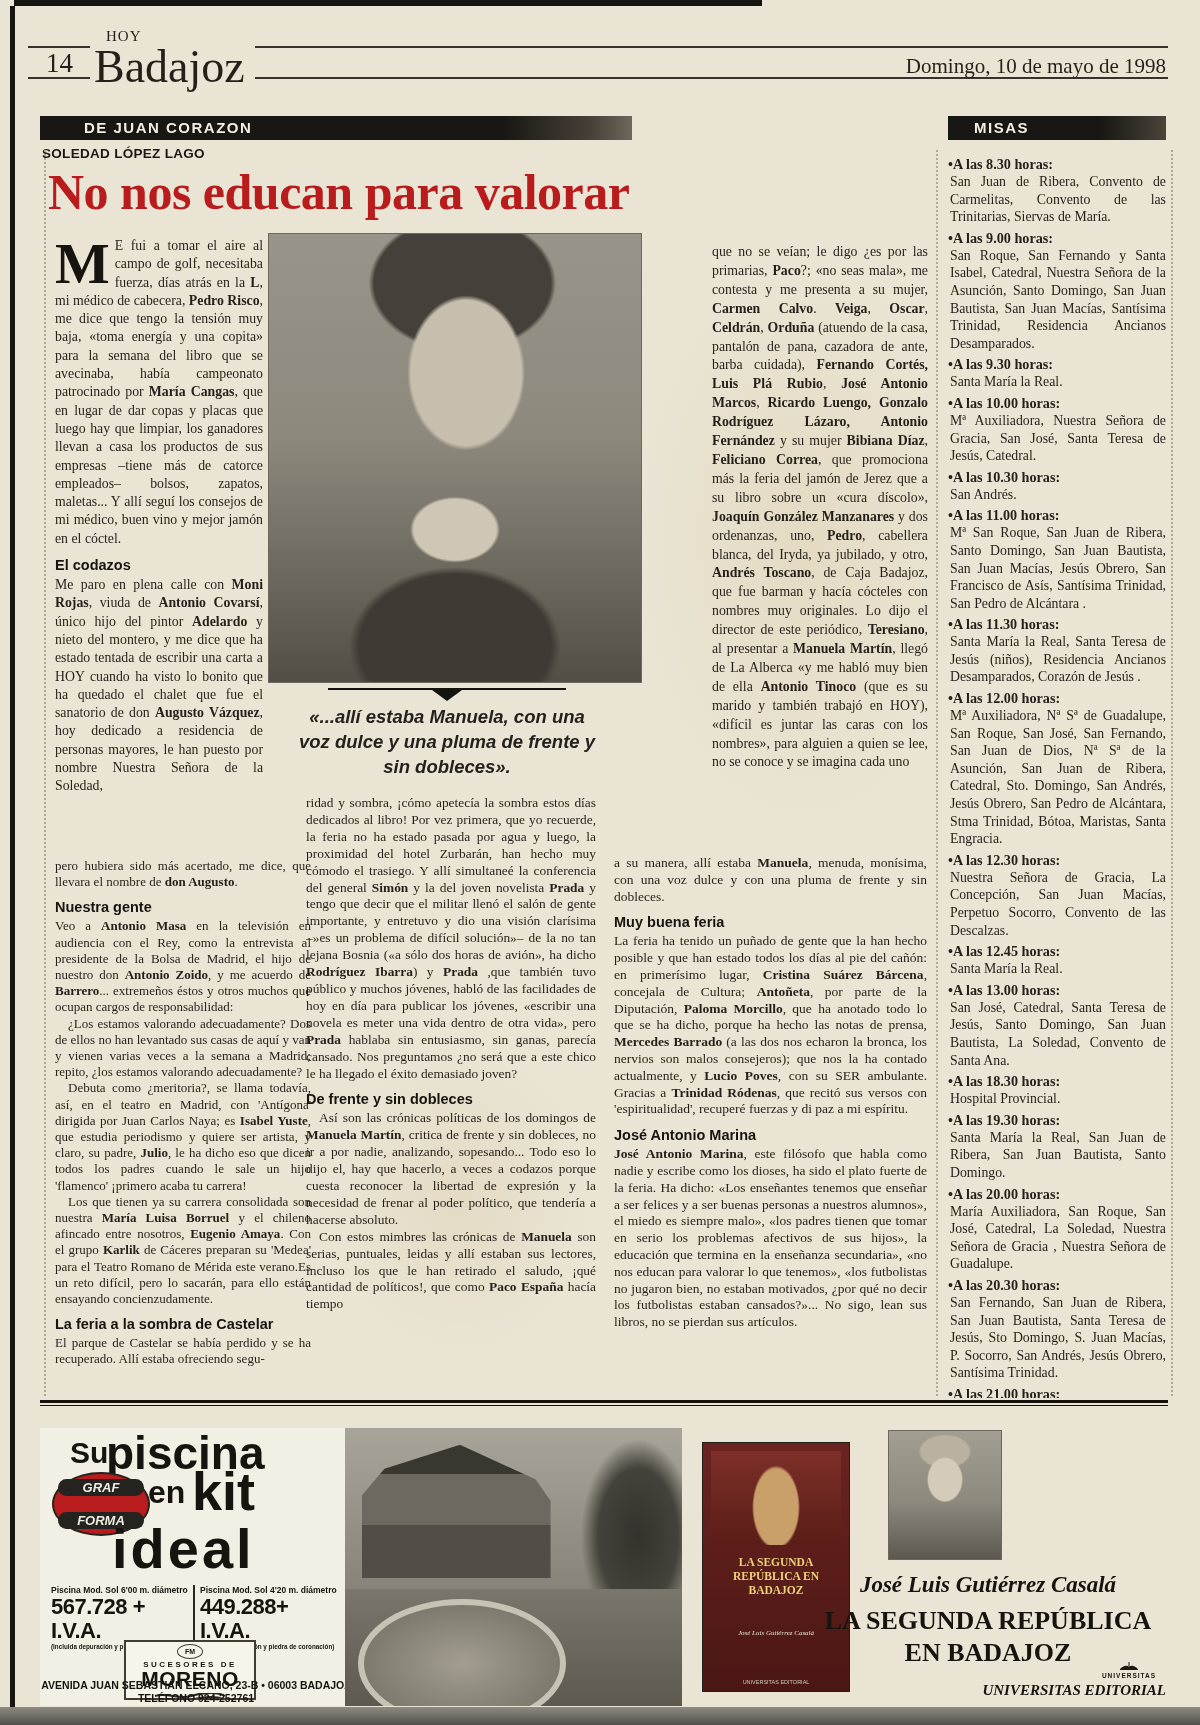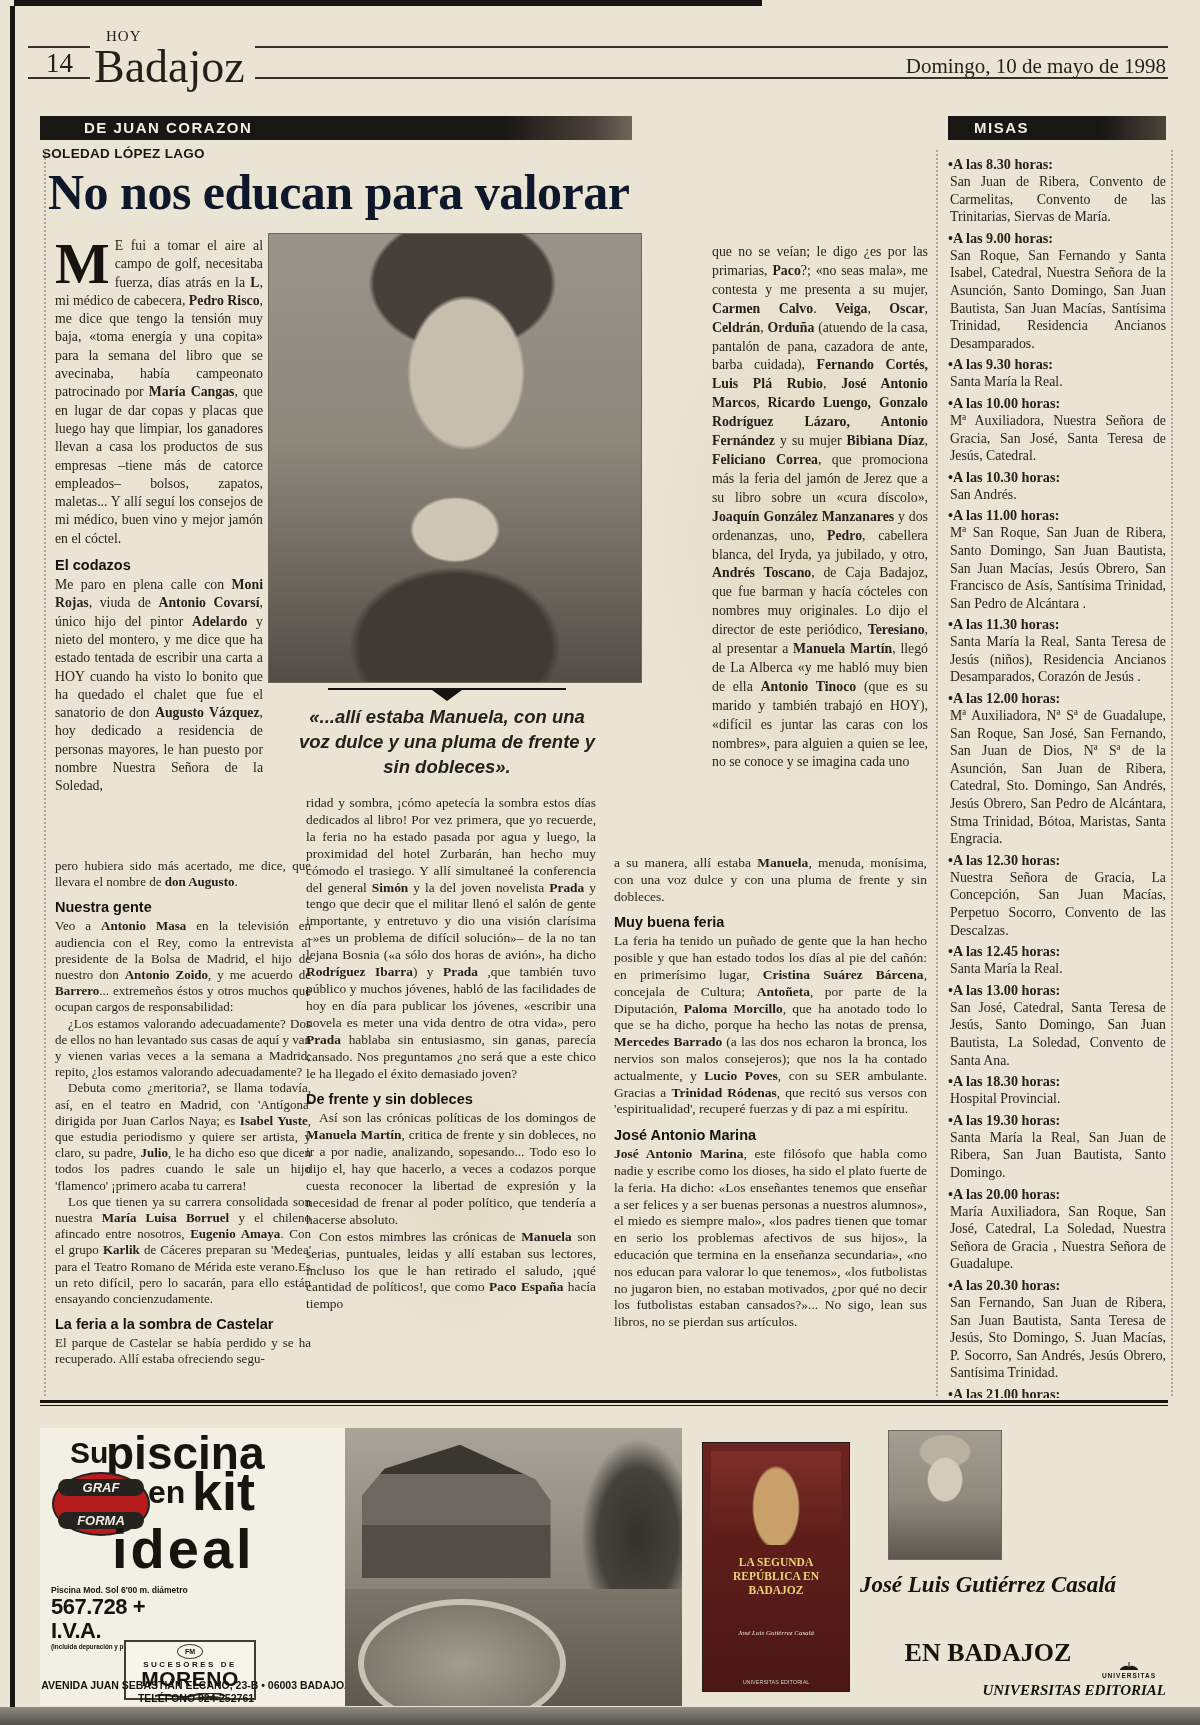--- a/index.html
+++ b/index.html
@@ -26,21 +26,21 @@
   .hdr-date{left:800px;top:54px;width:366px;text-align:right;font-size:21px;}
 
   
   .kicker-left{left:40px;top:116px;width:592px;height:24px;background:linear-gradient(90deg,#191713 0 78%,#474038 93%,#6e675b);}
   .kicker-right{left:948px;top:116px;width:218px;height:24px;background:linear-gradient(90deg,#191713 0 70%,#4a443a);}
   .kicker-txt{font-weight:700;font-size:15px;line-height:24px;letter-spacing:1.5px;color:#f2eee1;}
   .kicker-left .kicker-txt{margin-left:44px;}
   .kicker-right .kicker-txt{margin-left:26px;}
   .byline{left:42px;top:146px;font-weight:700;font-size:13.5px;letter-spacing:.3px;color:#1b1712;}
 
-  .headline{left:48px;top:163px;width:920px;font-weight:700;font-size:50px;letter-spacing:-.5px;color:#0f172a;}
+  .headline{left:48px;top:163px;width:920px;font-weight:700;font-size:50px;letter-spacing:-.5px;color:#b91c1c;}
 
   
   .bt{text-align:justify;overflow:hidden;color:#241f18;}
   .bt p{margin:0;}
   .ind{text-indent:13px;}
   h3.subhead{font-family:"Liberation Sans","DejaVu Sans",sans-serif;font-weight:700;font-size:14.5px;line-height:16px;margin:9px 0 3px;color:#17140f;}
   .dropcap{float:left;font-weight:700;font-size:58px;line-height:47px;margin:3px 5px 0 0;color:#17130e;}
   .col1a{left:55px;top:237px;width:208px;height:624px;font-size:13.8px;line-height:18.3px;}
   .col3a{left:712px;top:243px;width:216px;height:612px;font-size:13.8px;line-height:18.9px;}
   .col1b{left:55px;top:858px;width:256px;height:540px;font-size:13px;line-height:16.2px;}
@@ -301,20 +301,25 @@
     <div class="abs word-ideal sans">ideal</div>
 
     <div class="abs offers">
 
         <div class="offer">
           <div class="omodel sans">Piscina Mod. Sol 6'00 m. diámetro</div>
           <div class="oprice sans">567.728 + I.V.A.</div>
           <div class="onote sans">(Incluida depuración y piedra de coronación)</div>
         </div>
 
+        <div class="offer">
+          <div class="omodel sans">Piscina Mod. Sol 4'20 m. diámetro</div>
+          <div class="oprice sans">449.288+ I.V.A.</div>
+          <div class="onote sans">(Incluida depuración y piedra de coronación)</div>
+        </div>
       </div>
 
     <div class="abs moreno">
       <div class="crest sans">FM</div>
       <div class="suces sans">SUCESORES DE</div>
       <div class="morename sans">MORENO</div>
       <svg width="74" height="9" viewBox="0 0 74 9">
         <path d="M2 3 C 14 -1, 26 7, 38 3 S 66 -1, 72 3" stroke="#2a2824" fill="none" stroke-width="2"></path>
         <path d="M2 7 C 14 3, 26 11, 38 7 S 66 3, 72 7" stroke="#2a2824" fill="none" stroke-width="2"></path>
       </svg>
@@ -332,20 +337,21 @@
 
   <div class="abs ad-book">
     <div class="abs cover">
       <div class="cv-img"></div>
       <div class="cv-title">LA SEGUNDA REPÚBLICA EN BADAJOZ</div>
       <div class="cv-auth">José Luis Gutiérrez Casalá</div>
       <div class="cv-foot sans">UNIVERSITAS EDITORIAL</div>
     </div>
     <div class="abs portrait"></div>
     <div class="abs book-author">José Luis Gutiérrez Casalá</div>
+    <div class="abs book-title1">LA SEGUNDA REPÚBLICA</div>
     <div class="abs book-title2">EN BADAJOZ</div>
     <div class="abs univ-logo">
       <svg width="22" height="11" viewBox="0 0 22 11">
         <path d="M2 9 C6 5 9 5 11 7 C13 5 16 5 20 9 L20 10 L2 10 Z" fill="#1b1813"></path>
         <path d="M11 2 L11 7" stroke="#1b1813" stroke-width="1"></path>
       </svg>
       <div>UNIVERSITAS</div>
     </div>
     <div class="abs book-pub">UNIVERSITAS EDITORIAL</div>
   </div>

